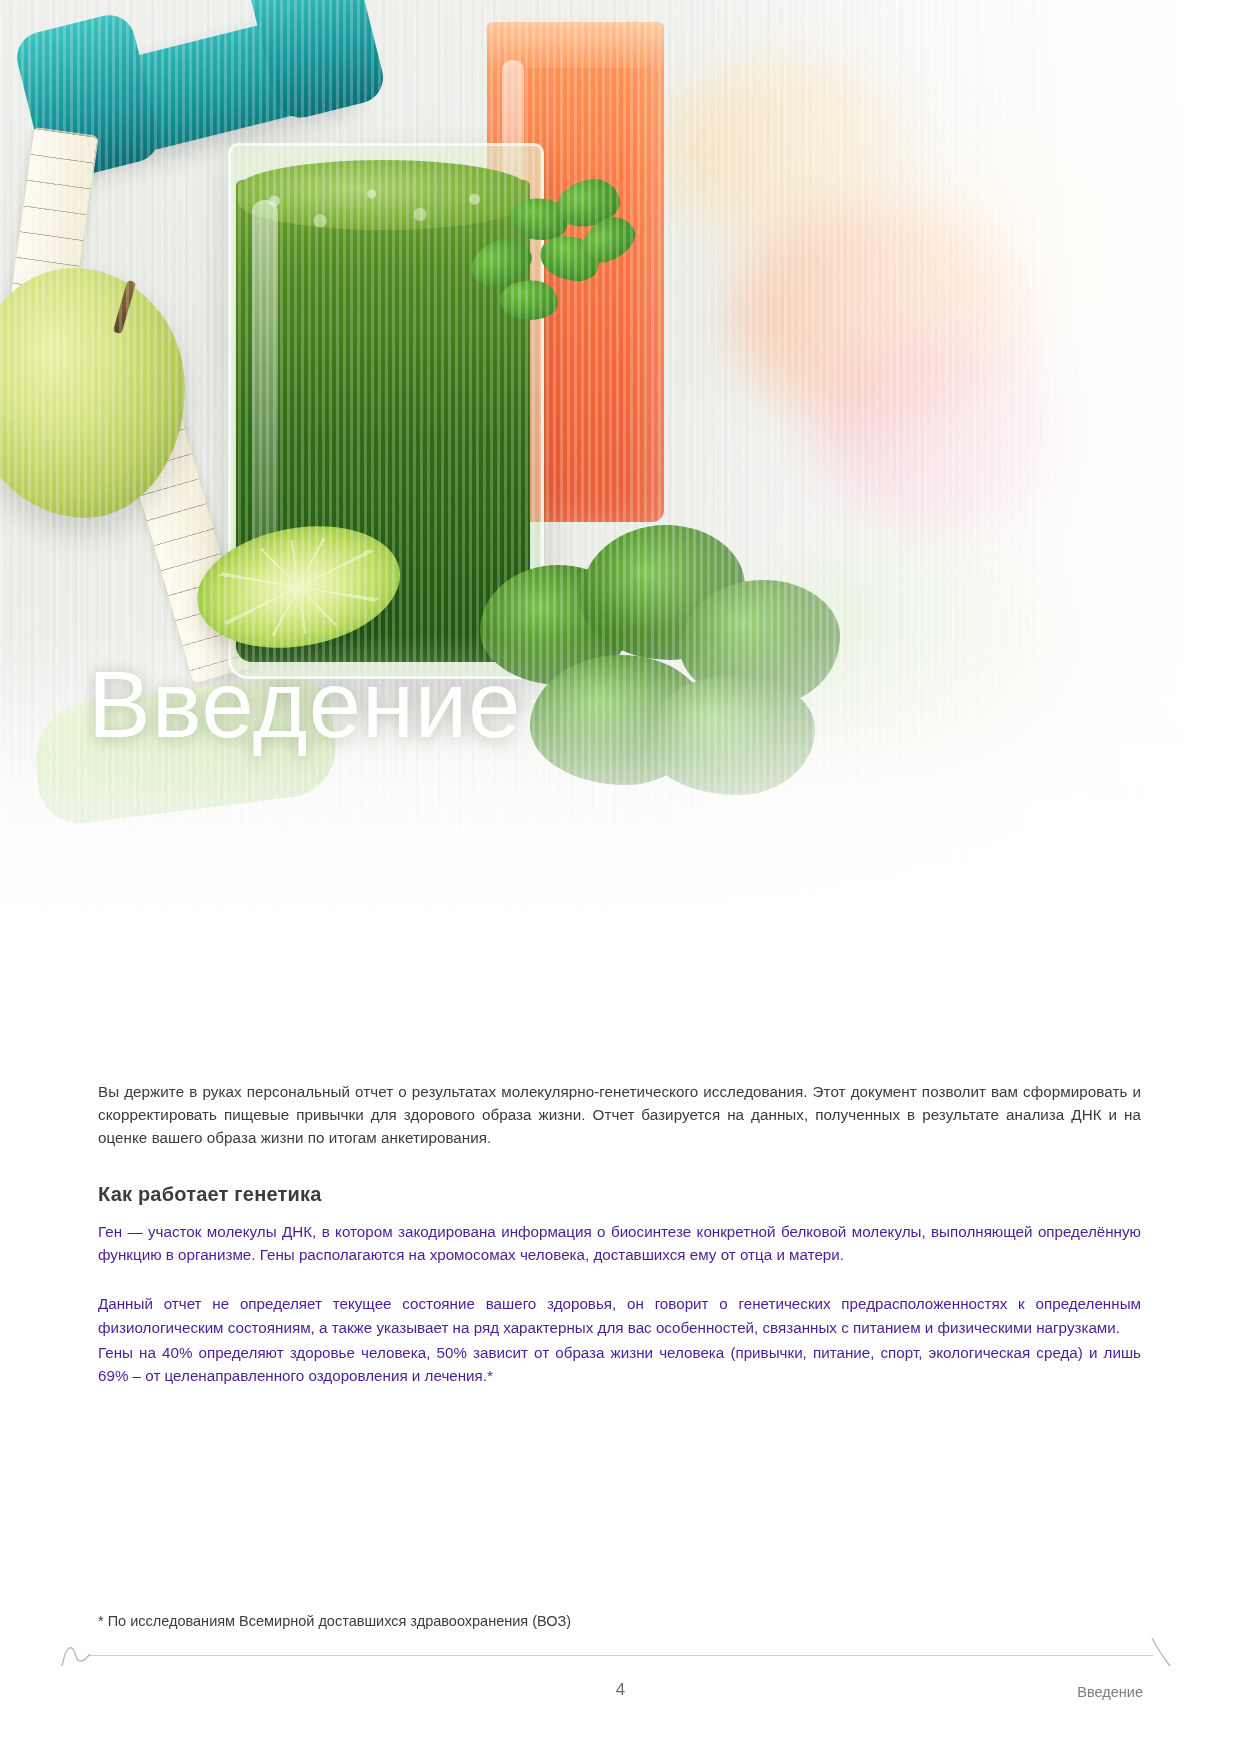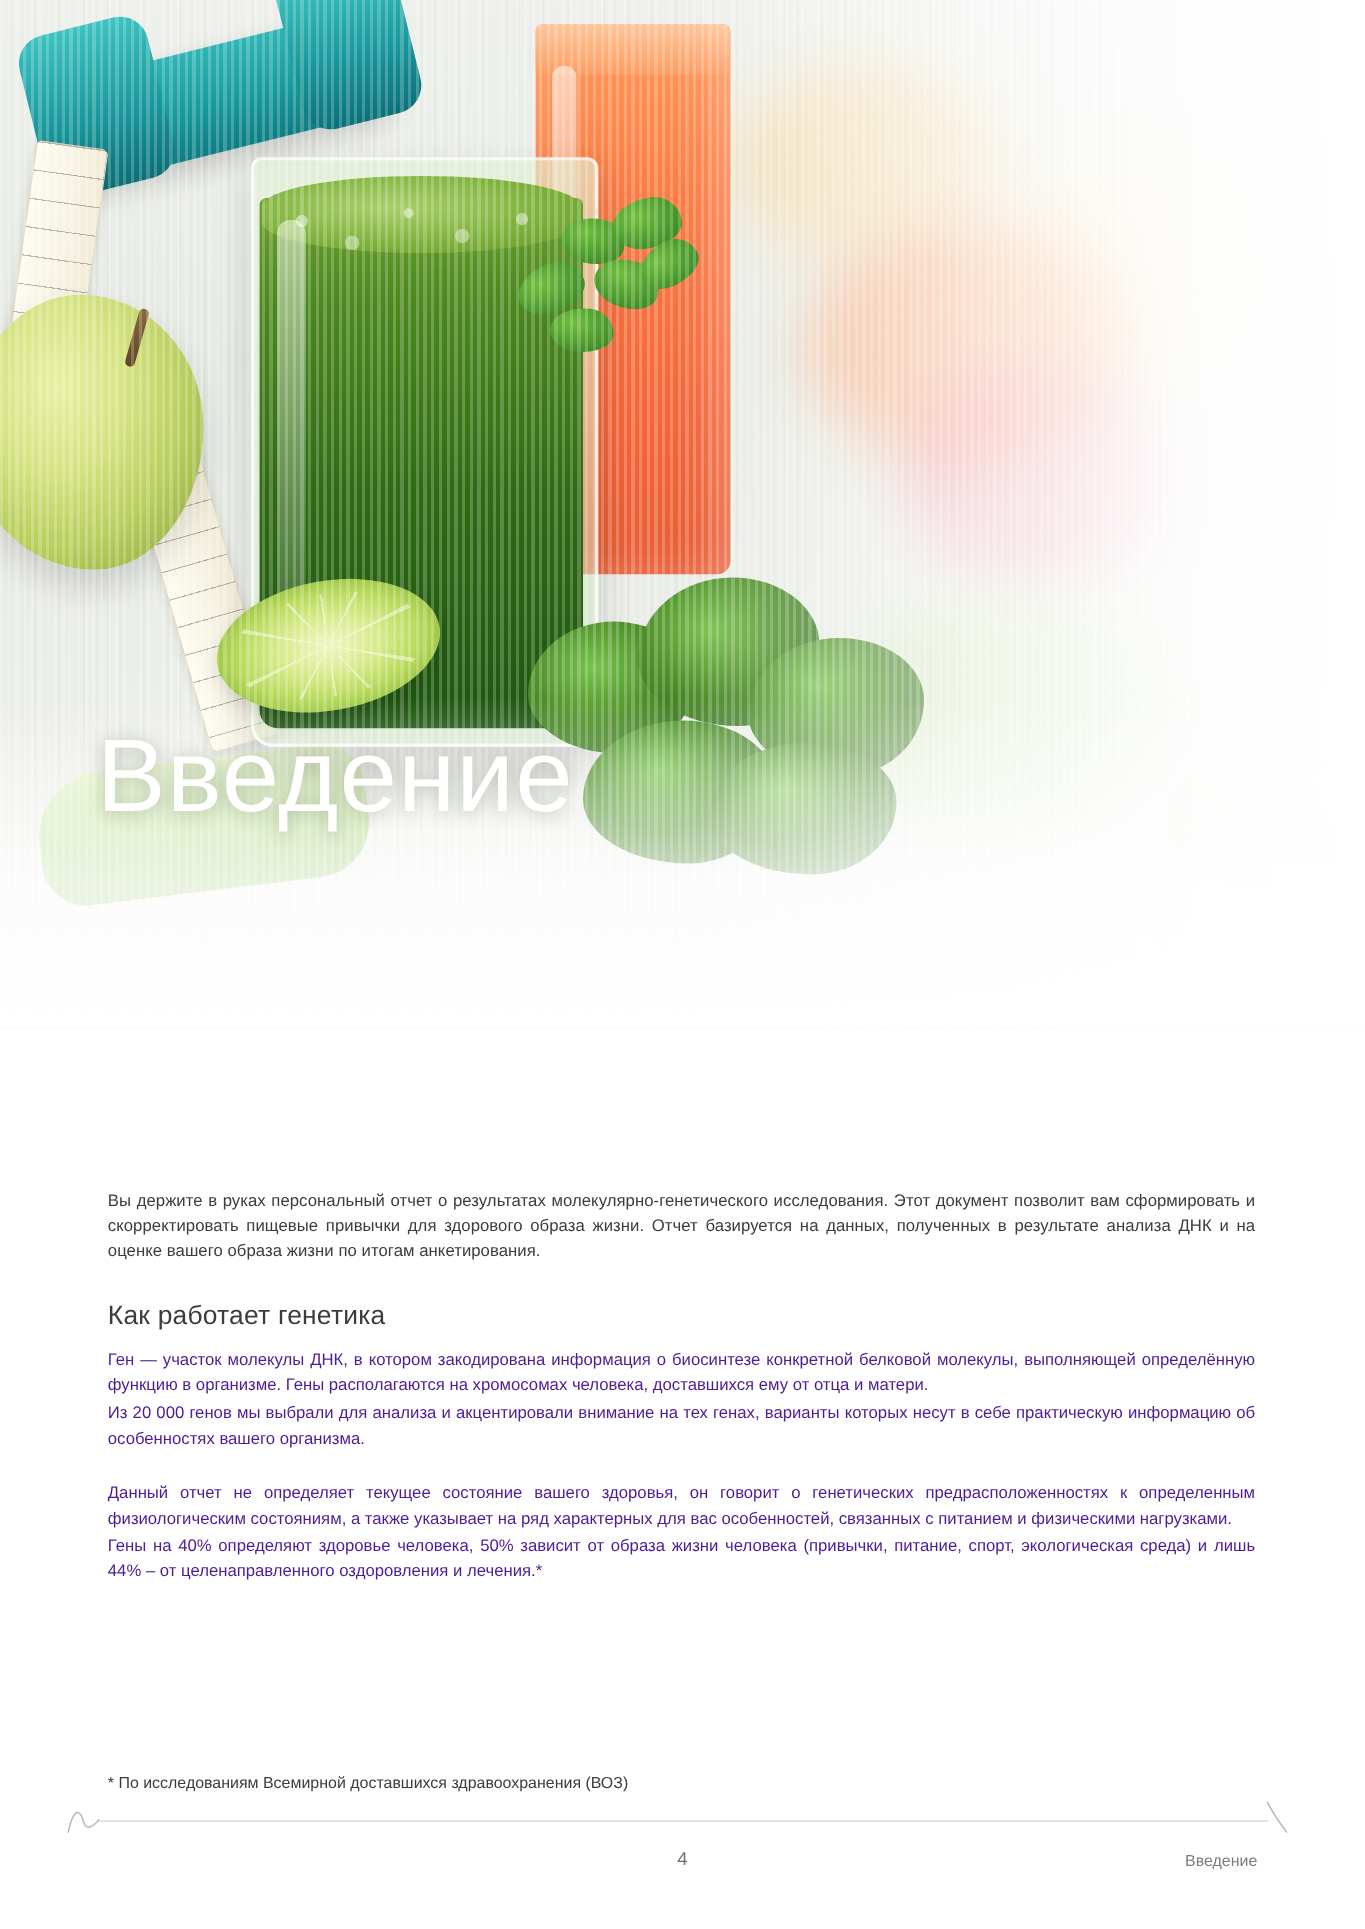--- a/index.html
+++ b/index.html
@@ -324,22 +324,22 @@
   }
   .lead {
     font-size: 15.2px;
     line-height: 1.52;
     text-align: justify;
     color: #3c3c3c;
     margin: 0 0 34px 0;
     letter-spacing: .05px;
   }
   .section-title {
-    font-size: 24px;
-    font-weight: 400;
+    font-size: 20px;
+    font-weight: 700;
     color: #3c3c3c;
     margin: 0 0 14px 0;
     letter-spacing: .2px;
   }
   .para {
     font-size: 15.2px;
     line-height: 1.52;
     text-align: justify;
     color: #4c1d95;
     margin: 0 0 2px 0;
@@ -471,25 +471,24 @@
 <h1 class="hero-title">Введение</h1>
 
 <div class="content">
 
   <p class="lead">Вы держите в руках персональный отчет о результатах молекулярно-генетического исследования. Этот документ позволит вам сформировать и скорректировать пищевые привычки для здорового образа жизни. Отчет базируется на данных, полученных в результате анализа ДНК и на оценке вашего образа жизни по итогам анкетирования.</p>
 
   <h2 class="section-title">Как работает генетика</h2>
 
   <p class="para">Ген — участок молекулы ДНК, в котором закодирована информация о биосинтезе конкретной белковой молекулы, выполняющей определённую функцию в организме. Гены располагаются  на хромосомах человека, доставшихся ему от отца и матери.</p>
 
-  <p class="para">Из 20 000 генов мы выбрали для анализа и акцентировали внимание на тех генах, варианты которых несут в себе практическую информацию об особенностях вашего организма.</p>
 
   <p class="para gap">Данный отчет не определяет текущее состояние вашего здоровья, он говорит о генетических предрасположенностях к определенным физиологическим состояниям, а также указывает на ряд характерных для вас особенностей, связанных с питанием и физическими нагрузками.</p>
 
-  <p class="para">Гены на 40% определяют здоровье человека, 50% зависит от образа жизни человека (привычки, питание, спорт, экологическая среда) и лишь 44% – от целенаправленного оздоровления и лечения.*</p>
+  <p class="para">Гены на 40% определяют здоровье человека, 50% зависит от образа жизни человека (привычки, питание, спорт, экологическая среда) и лишь 69% – от целенаправленного оздоровления и лечения.*</p>
 </div>
 
 <div class="footnote">* По исследованиям Всемирной доставшихся здравоохранения (ВОЗ)</div>
 
 <div class="footer-rule"></div>
 
 <div class="footer-swirl-left">
   <svg viewBox="0 0 40 32" width="40" height="32" aria-hidden="true">
     <path d="M2 30 C6 10, 12 6, 16 20 C18 28, 24 26, 30 18" fill="none" stroke="currentColor" stroke-width="1.4"></path>
   </svg>

